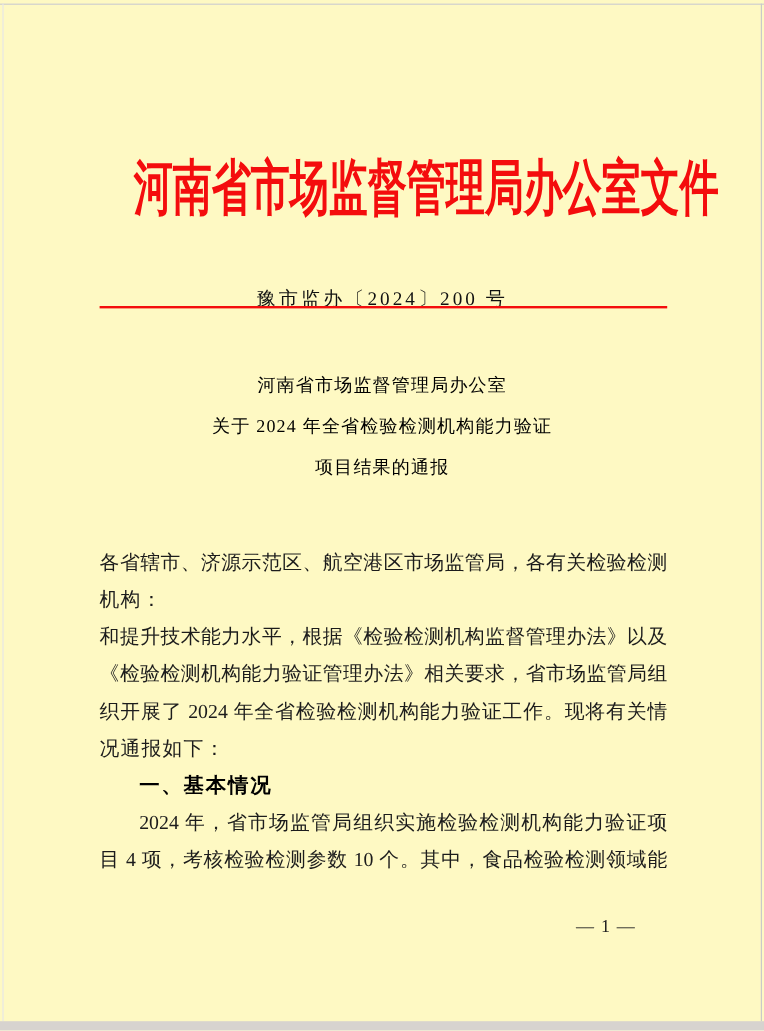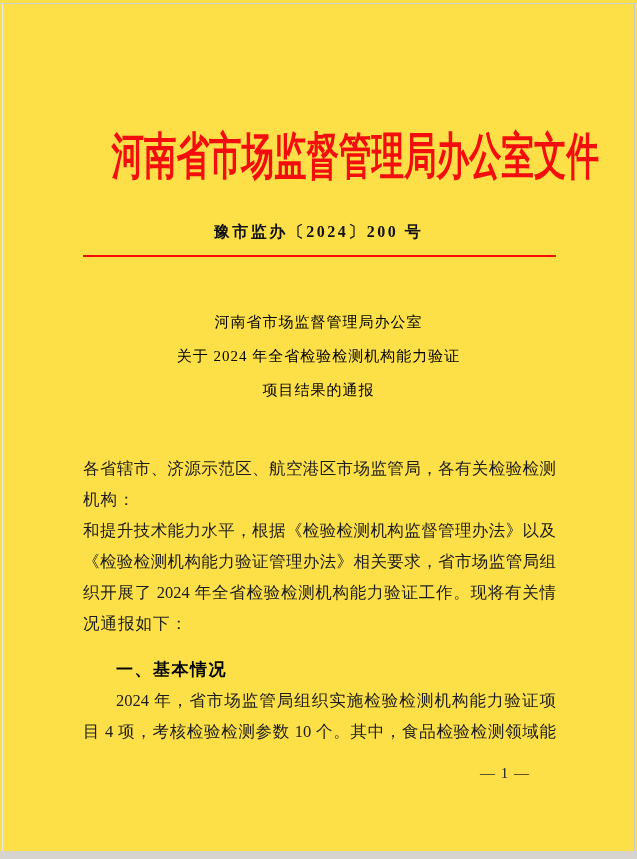--- a/index.html
+++ b/index.html
@@ -2,21 +2,21 @@
 <html style="--accent-red: #f40d0d;"><head>
 <meta charset="utf-8">
 <style>
   html, body { margin: 0; padding: 0; background: #ffffff; }
   * { box-sizing: border-box; }
 
   .page {
     position: relative;
     width: 637px;
     height: 859px;
-    background: #fde047;
+    background: #fef9c3;
     overflow: hidden;
     font-family: "Liberation Serif", serif;
     color: #1c1c1c;
   }
 
   
   .edge-top    { position: absolute; top: 3px; left: 0; right: 0; height: 1px; background: #cfcfcf; }
   .edge-right  { position: absolute; top: 3px; bottom: 8px; right: 2px; width: 1px; background: #c9c9c9; }
   .edge-left   { position: absolute; top: 3px; bottom: 8px; left: 2px; width: 1px; background: #e6e6e6; }
   .edge-bottom { position: absolute; left: 0; right: 0; bottom: 0; height: 8px; background: #d7d3cf; }
@@ -32,29 +32,28 @@
     font-weight: 700;
     color: var(--accent-red, #f40d0d);
     white-space: nowrap;
     transform: scaleX(0.65);
     transform-origin: 50% 50%;
     letter-spacing: 0px;
   }
 
   .doc-number {
     position: absolute;
-    top: 221px;
+    top: 239px;
     left: 0;
     width: 100%;
     text-align: center;
     font-size: 16px;
     line-height: 22px;
     letter-spacing: 2.5px;
     color: #111111;
-    font-weight: bold;
   }
 
   .red-line {
     position: absolute;
     top: 255px;
     left: 83px;
     width: 473px;
     height: 2px;
     background: var(--accent-red, #f40d0d);
   }
@@ -92,21 +91,20 @@
     text-align-last: justify;
     letter-spacing: 0;
   }
   .body-line.indent { padding-left: 33px; }
   .body-line.heading {
     font-family: "Liberation Sans", sans-serif;
     font-weight: 700;
     font-size: 17px;
     letter-spacing: 1.5px;
     color: #000000;
-    margin-top: 15px;
   }
 
   .page-number {
     position: absolute;
     top: 765px;
     right: 107px;
     font-size: 15px;
     letter-spacing: 1px;
     color: #222222;
   }

